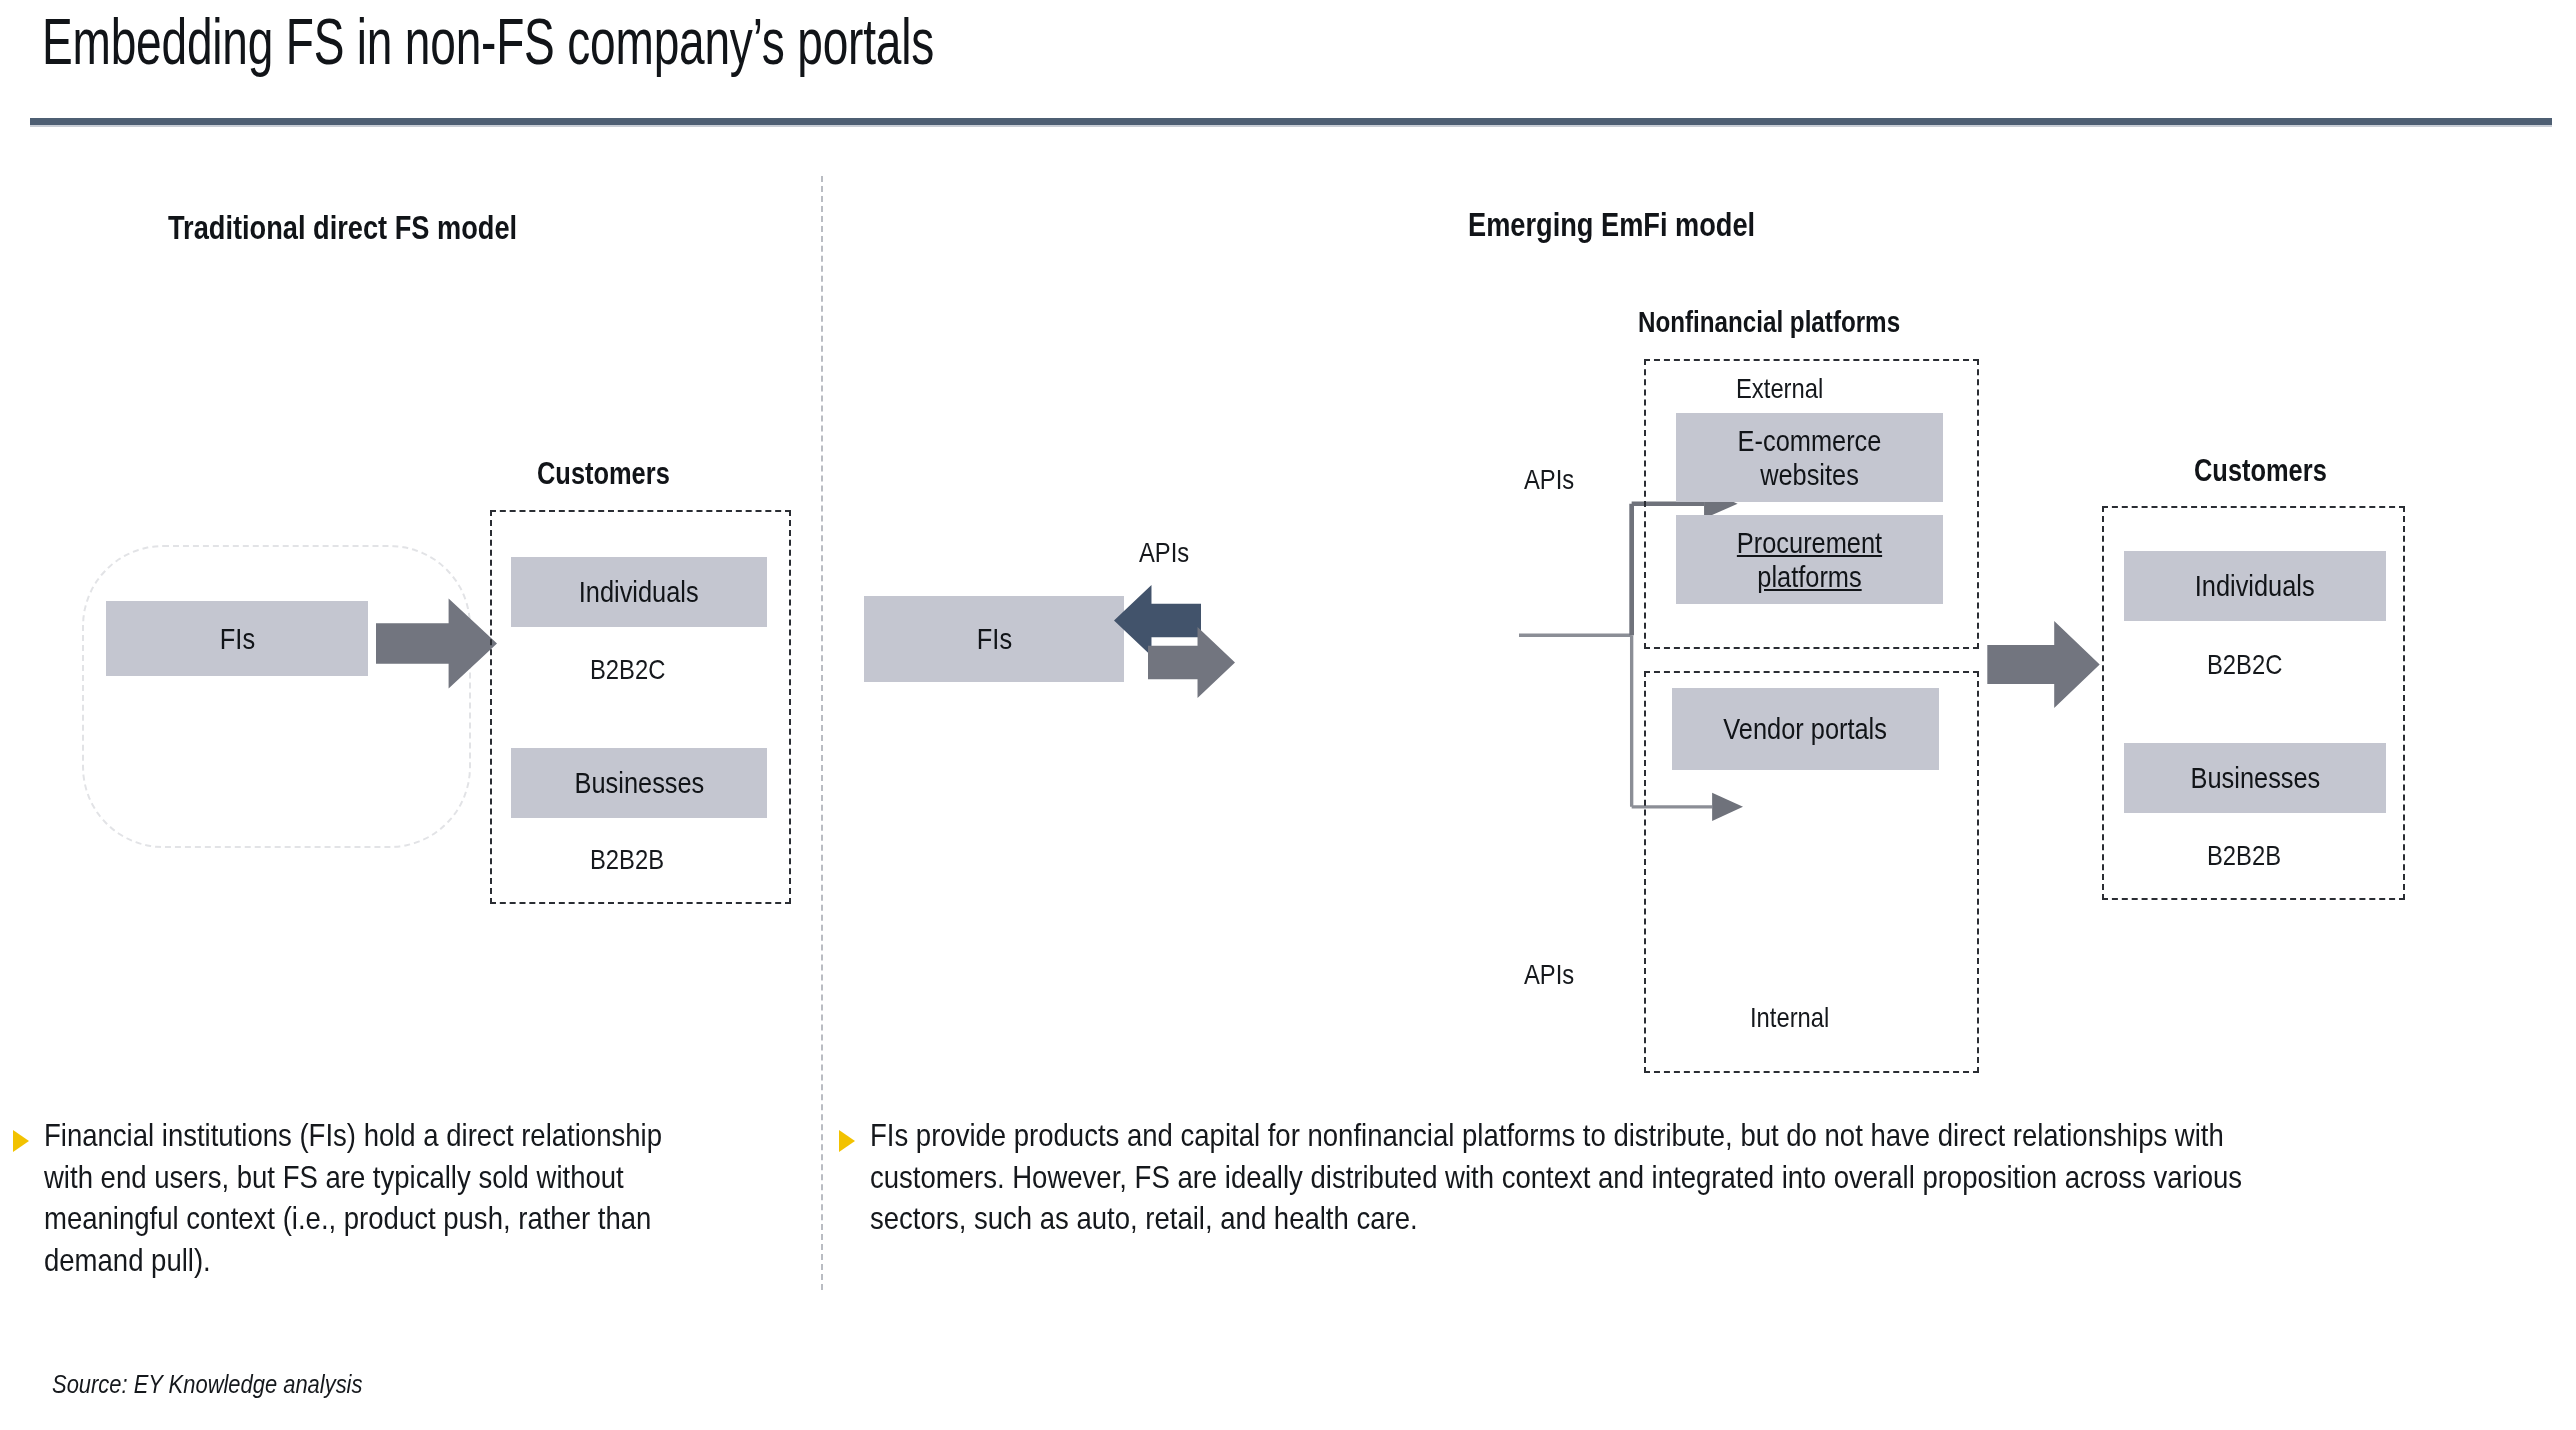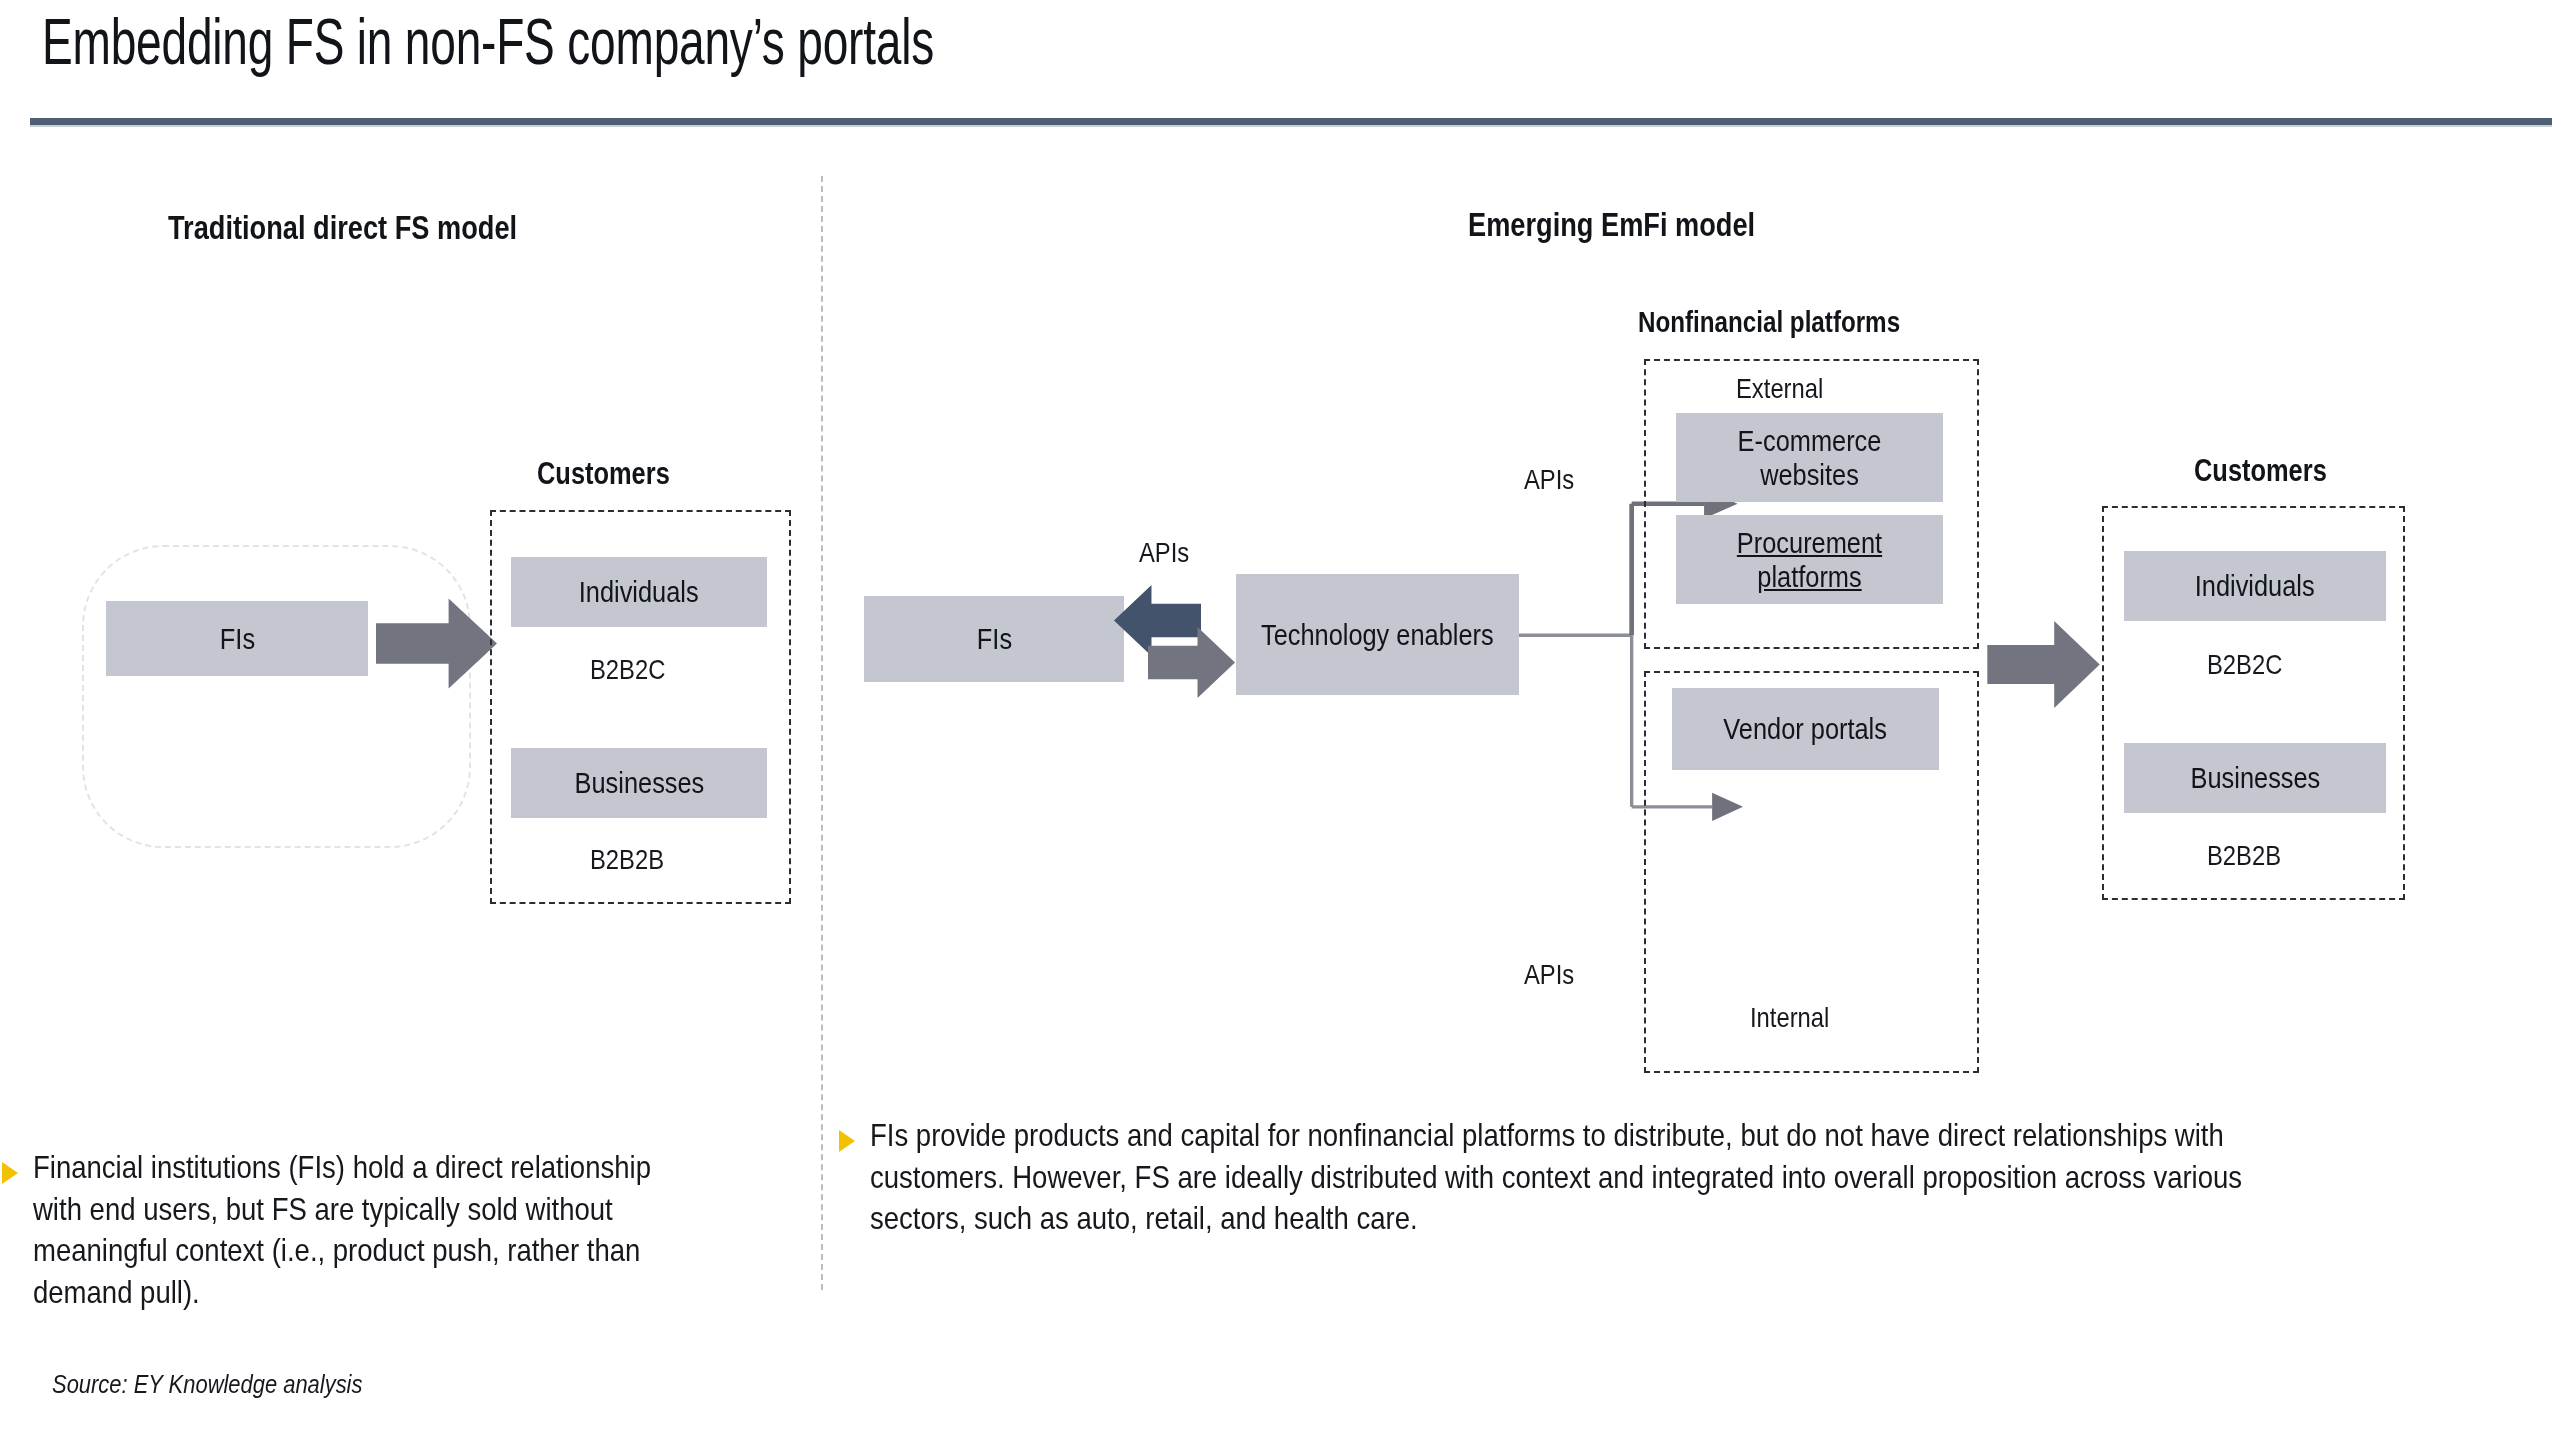--- a/index.html
+++ b/index.html
@@ -186,23 +186,20 @@
       <polygon points="0,59 56,6 56,34 130,34 130,84 56,84 56,112" fill="#42536b"></polygon>
     </svg>
   </div>
 
   <div class="barrow" style="left:1148px;top:623px;width:87px;height:79px;">
     <svg width="87" height="79" viewBox="0 0 130 118">
       <polygon points="0,34 74,34 74,6 130,59 74,112 74,84 0,84" fill="#72757f"></polygon>
     </svg>
   </div>
 
-  <div class="gbox" style="left:1236px;top:574px;width:283px;height:121px;">
-    <span>Technology enablers</span>
-  </div>
 
   <div class="barrow" style="left:1519px;top:470px;width:228px;height:376px;">
     <svg width="228" height="376" viewBox="0 0 340 560">
 
       <path d="M0,246 L168,246" stroke="#8b8e96" stroke-width="5" fill="none"></path>
 
       <path d="M168,246 L168,50" stroke="#6f727b" stroke-width="7" fill="none"></path>
 
       <path d="M168,246 L168,502" stroke="#8b8e96" stroke-width="5" fill="none"></path>
 
@@ -248,21 +245,21 @@
   <div class="gbox" style="left:2124px;top:551px;width:262px;height:70px;">
     <span>Individuals</span>
   </div>
   <div class="caption" style="left:2207px;top:649px;">B2B2C</div>
 
   <div class="gbox" style="left:2124px;top:743px;width:262px;height:70px;">
     <span>Businesses</span>
   </div>
   <div class="caption" style="left:2207px;top:840px;">B2B2B</div>
 
-  <div class="bullet-block" style="left:2px;top:1115px;width:778px;margin-top:32px;">
+  <div class="bullet-block" style="left:13px;top:1115px;width:778px;">
     <div class="bullet-marker"></div>
     <div class="bullet-text" style="width:865px;">Financial institutions (FIs) hold a direct relationship with end users, but FS are typically sold without meaningful context (i.e., product push, rather than demand pull).</div>
   </div>
 
   <div class="bullet-block" style="left:839px;top:1115px;width:1717px;">
     <div class="bullet-marker"></div>
     <div class="bullet-text" style="width:1932px;">FIs provide products and capital for nonfinancial platforms to distribute, but do not have direct relationships with customers. However, FS are ideally distributed with context and integrated into overall proposition across various sectors, such as auto, retail, and health care.</div>
   </div>
 
   <div class="source">Source: EY Knowledge analysis</div>

